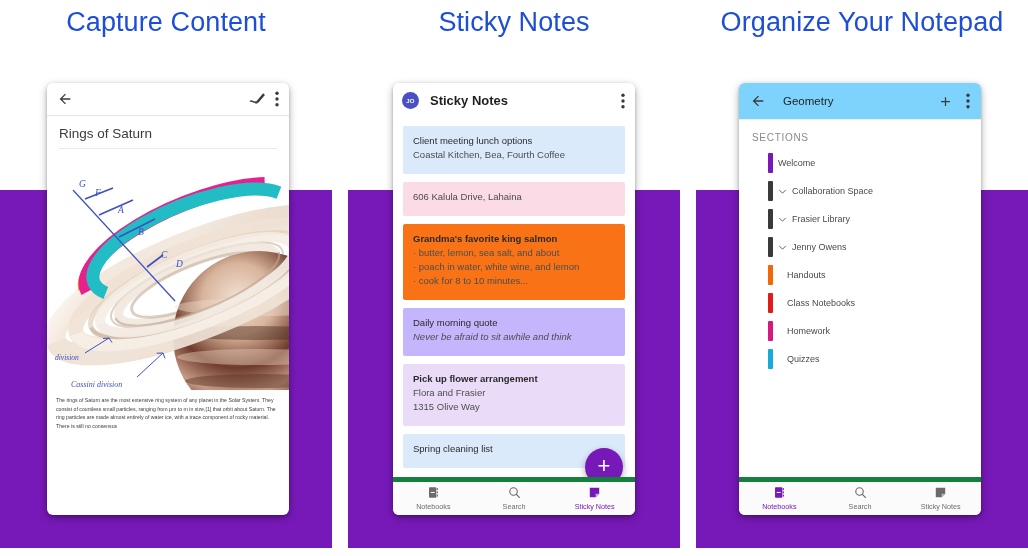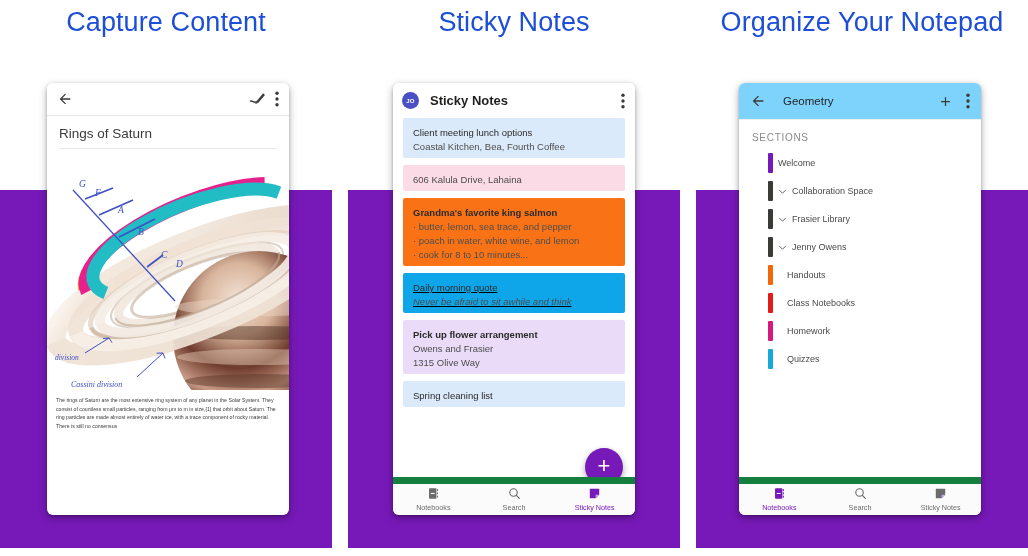--- a/index.html
+++ b/index.html
@@ -90,21 +90,21 @@
     letter-spacing: .2px;
   }
   .p2-title {
     margin-left: 11px; font-size: 13px; font-weight: 700; color: #201f1e;
   }
   .notes-scroll {
     position: relative; height: 354px; overflow: hidden;
     padding: 0 10px; background: #fff;
   }
   .note {
-    border-radius: 2px; padding: 8px 10px 4px 10px; margin-bottom: 7px;
+    border-radius: 2px; padding: 8px 10px 12px 10px; margin-bottom: 7px; margin-top: 8px;
   }
   .note-title { font-size: 9.5px; color: #2a2a2a; line-height: 14px; }
   .note-title.bold { font-weight: 700; }
   .note-line  { font-size: 9.5px; color: #4d4d4d; line-height: 14px; }
   .note-line.ital { font-style: italic; }
 
   .fab {
     position: absolute; right: 12px; bottom: 29px;
     width: 38px; height: 38px; border-radius: 50%;
     background: #7719b8; color: #fff;
@@ -133,21 +133,21 @@
     display: flex; align-items: center; height: 28px; padding-left: 13px;
   }
   .sec-bar { width: 5px; height: 20px; border-radius: 1px; flex: 0 0 5px; }
   .sec-chev { width: 9px; margin-left: 5px; display: block; flex: 0 0 9px; }
   .sec-name { margin-left: 5px; font-size: 9px; color: #4a4a4a; }
   .sec-row.child .sec-name { margin-left: 14px; }
 
   
   .bottomnav {
     position: absolute; left: 0; bottom: 0; width: 242px; height: 38px;
-    background: #fbfbfb; border-top: 7px solid #15803d;
+    background: #fbfbfb; border-top: 5px solid #15803d;
     display: flex; align-items: center;
   }
   .nav-item {
     flex: 1; display: flex; flex-direction: column; align-items: center;
     justify-content: center; gap: 3px;
   }
   .nav-item .nav-ico { height: 13px; display: block; }
   .nav-label { font-size: 7.2px; color: #6b6b6b; }
   .nav-item.active .nav-label { color: #7719b8; }
 </style>
@@ -299,31 +299,31 @@
     <div class="notes-scroll" id="notes-list">
         <div class="note" style="background: rgb(219, 234, 251);">
           <div class="note-title">Client meeting lunch options</div>
           <div class="note-line">Coastal Kitchen, Bea, Fourth Coffee</div>
         </div>
         <div class="note" style="background: rgb(250, 219, 230);">
           <div class="note-line">606 Kalula Drive, Lahaina</div>
         </div>
         <div class="note" style="background: #f97316;">
           <div class="note-title bold">Grandma's favorite king salmon</div>
-          <div class="note-line">· butter, lemon, sea trace, and pepper</div>
+          <div class="note-line">· butter, lemon, sea salt, and about</div>
           <div class="note-line">· poach in water, white wine, and lemon</div>
           <div class="note-line">· cook for 8 to 10 minutes...</div>
         </div>
-        <div class="note" style="background: #0ea5e9; text-decoration: underline;">
+        <div class="note" style="background: #c4b5fd;">
           <div class="note-title">Daily morning quote</div>
           <div class="note-line ital">Never be afraid to sit awhile and think</div>
         </div>
         <div class="note" style="background: rgb(234, 220, 248);">
           <div class="note-title bold">Pick up flower arrangement</div>
-          <div class="note-line">Owens and Frasier</div>
+          <div class="note-line">Flora and Frasier</div>
           <div class="note-line">1315 Olive Way</div>
         </div>
         <div class="note" style="background: rgb(219, 234, 251);">
           <div class="note-title">Spring cleaning list</div>
         </div>
       </div>
 
     <div class="fab">
         <span>+</span>
       </div>

